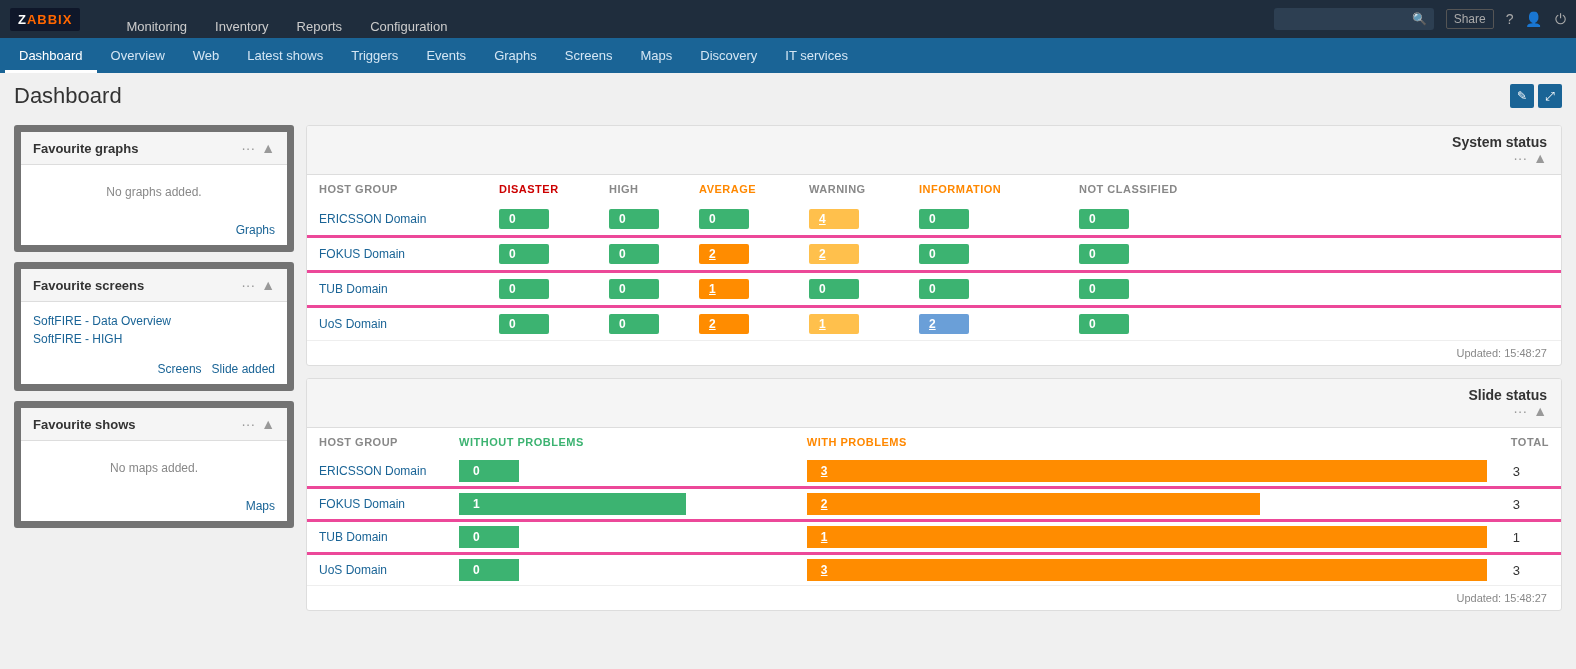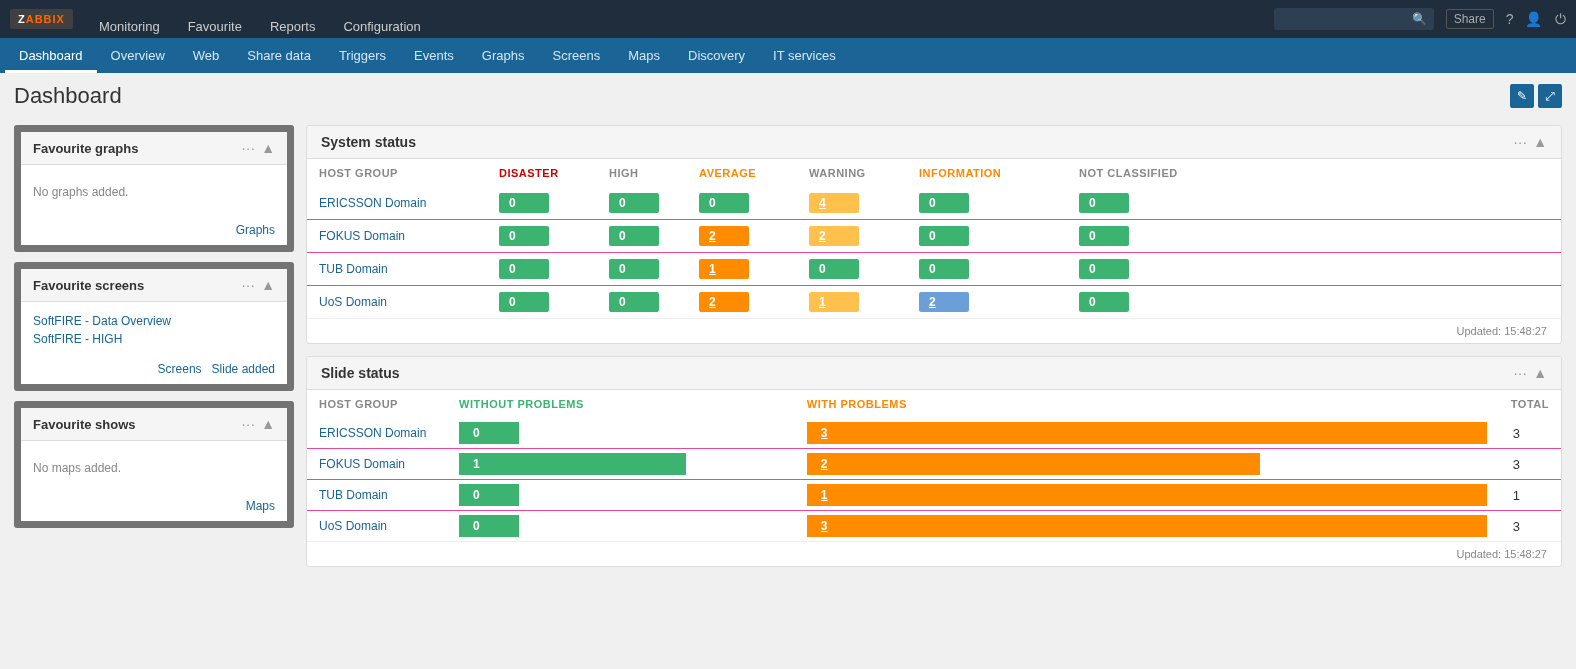--- a/index.html
+++ b/index.html
@@ -7,26 +7,26 @@
 
     
     .top-nav {
       background: #1f2d3d;
       display: flex;
       align-items: center;
       padding: 0 10px;
       height: 38px;
     }
     .zabbix-logo {
-      background: #404040;
+      background: #0f172a;
       color: white;
       font-weight: bold;
-      font-size: 11px;
+      font-size: 13px;
       padding: 4px 8px;
-      margin-right: 12px;
+      margin-right: 32px;
       border-radius: 2px;
       letter-spacing: 1px;
     }
     .zabbix-logo span { color: #ff6600; }
     .top-nav-links { display: flex; gap: 0; flex: 1; }
     .top-nav-link {
       color: #ccc;
       text-decoration: none;
       padding: 0 14px;
       height: 22px;
@@ -143,21 +143,21 @@
       justify-content: space-between;
       border-bottom: 1px solid #ddd;
     }
     .widget-title {
       font-weight: bold;
       font-size: 13px;
       color: #333;
     }
     .widget-header-icons { display: flex; gap: 6px; color: #999; font-size: 14px; cursor: pointer; }
     .widget-body { padding: 10px 12px; }
-    .no-content { color: #888; font-size: 12px; padding: 10px 0; }
+    .no-content { color: #888; font-size: 12px; text-align: center; padding: 10px 0; }
     .widget-link { color: #1a6496; text-decoration: none; font-size: 12px; }
     .widget-links { text-align: right; padding: 4px 12px 8px; display: flex; justify-content: flex-end; gap: 10px; }
     .screen-link { color: #1a6496; text-decoration: none; font-size: 12px; display: block; padding: 2px 0; }
 
     
     .main-content { flex: 1; display: flex; flex-direction: column; gap: 12px; }
 
     
     .status-card {
       background: white;
@@ -165,40 +165,41 @@
       border: 1px solid #ddd;
       overflow: hidden;
     }
     .status-header {
       background: #f5f5f5;
       padding: 8px 14px;
       display: flex;
       align-items: flex-end;
       justify-content: space-between;
       border-bottom: 1px solid #ddd;
+      flex-direction: column;
     }
     .status-title { font-weight: bold; font-size: 14px; color: #333; }
     .status-header-icons { display: flex; gap: 6px; color: #999; font-size: 14px; cursor: pointer; }
 
     table { width: 100%; border-collapse: collapse; }
     th {
       font-size: 11px;
       color: #888;
       font-weight: bold;
       text-transform: uppercase;
       padding: 8px 12px;
       text-align: left;
       letter-spacing: 0.5px;
     }
     th.disaster { color: #cc0000; }
     th.average { color: #ff8800; }
     th.information { color: #ff8800; }
 
     td { padding: 6px 12px; font-size: 12px; }
-    tr:not(:last-child) td { border-bottom: 1px solid #ec4899; }
+    tr:not(:last-child) td { border-bottom: 3px solid #ec4899; }
 
     .td-link { color: #1a6496; text-decoration: none; }
 
     .cell-green { background: #3cb371; color: white; font-weight: bold; min-width: 50px; display: inline-block; padding: 3px 10px; border-radius: 2px; }
     .cell-orange { background: #ff8c00; color: white; font-weight: bold; min-width: 50px; display: inline-block; padding: 3px 10px; border-radius: 2px; text-decoration: underline; cursor: pointer; }
     .cell-blue { background: #6a9fd8; color: white; font-weight: bold; min-width: 50px; display: inline-block; padding: 3px 10px; border-radius: 2px; text-decoration: underline; cursor: pointer; }
     .cell-yellow { background: #ffc04c; color: white; font-weight: bold; min-width: 50px; display: inline-block; padding: 3px 10px; border-radius: 2px; text-decoration: underline; cursor: pointer; }
 
     .updated-text { text-align: right; padding: 6px 14px; font-size: 11px; color: #888; border-top: 1px solid #eee; }
 
@@ -219,41 +220,41 @@
   </style>
 </head>
 <body>
 
 <div class="top-nav">
   <div class="zabbix-logo">
     Z<span>ABBIX</span>
   </div>
   <div class="top-nav-links">
     <a class="top-nav-link">Monitoring</a>
-    <a class="top-nav-link">Favourite</a>
+    <a class="top-nav-link">Inventory</a>
     <a class="top-nav-link">Reports</a>
     <a class="top-nav-link">Configuration</a>
   </div>
   <div class="top-nav-right">
     <div class="search-wrap">
       <input type="text" class="search-box" style="">
       <span class="search-icon-top">🔍</span>
     </div>
     <span class="share-btn">Share</span>
     <span class="top-icon">?</span>
     <span class="top-icon">👤</span>
     <span class="top-icon">⏻</span>
   </div>
 </div>
 
 <div class="sub-nav">
   <a class="sub-nav-item active">Dashboard</a>
   <a class="sub-nav-item">Overview</a>
   <a class="sub-nav-item">Web</a>
-  <a class="sub-nav-item">Share data</a>
+  <a class="sub-nav-item">Latest shows</a>
   <a class="sub-nav-item">Triggers</a>
   <a class="sub-nav-item">Events</a>
   <a class="sub-nav-item">Graphs</a>
   <a class="sub-nav-item">Screens</a>
   <a class="sub-nav-item">Maps</a>
   <a class="sub-nav-item">Discovery</a>
   <a class="sub-nav-item">IT services</a>
 </div>
 
 <div class="page-title">

